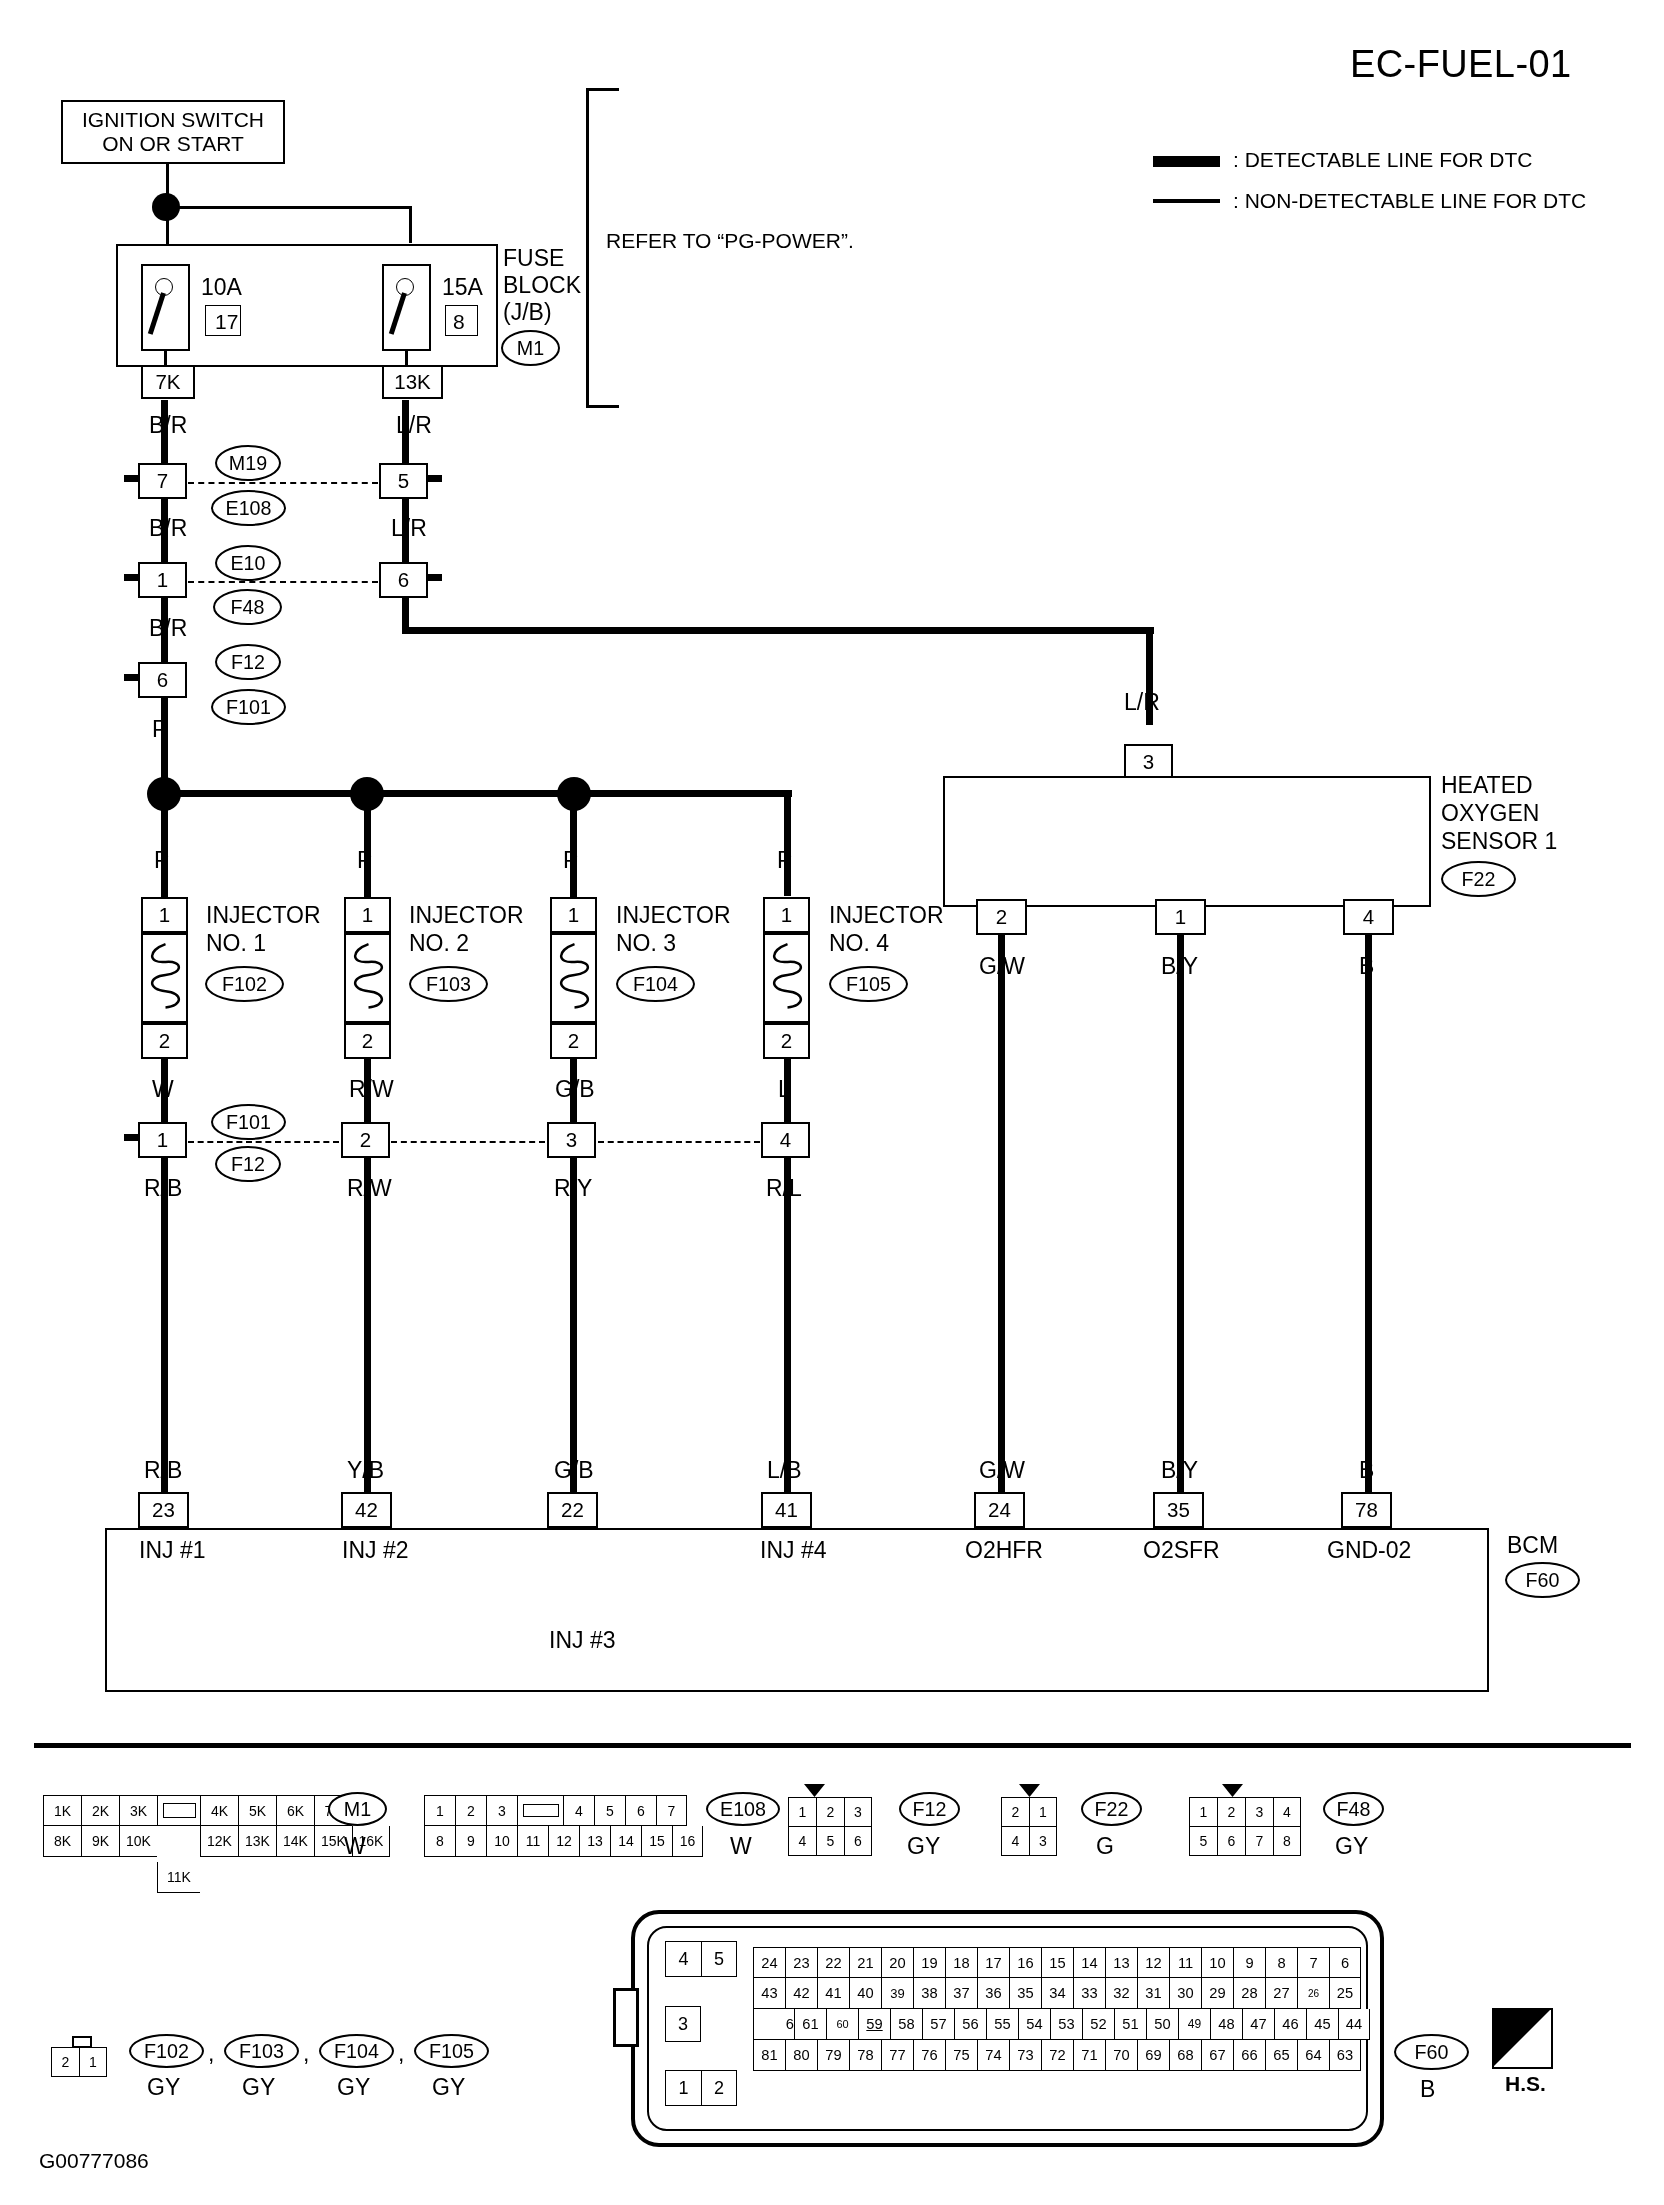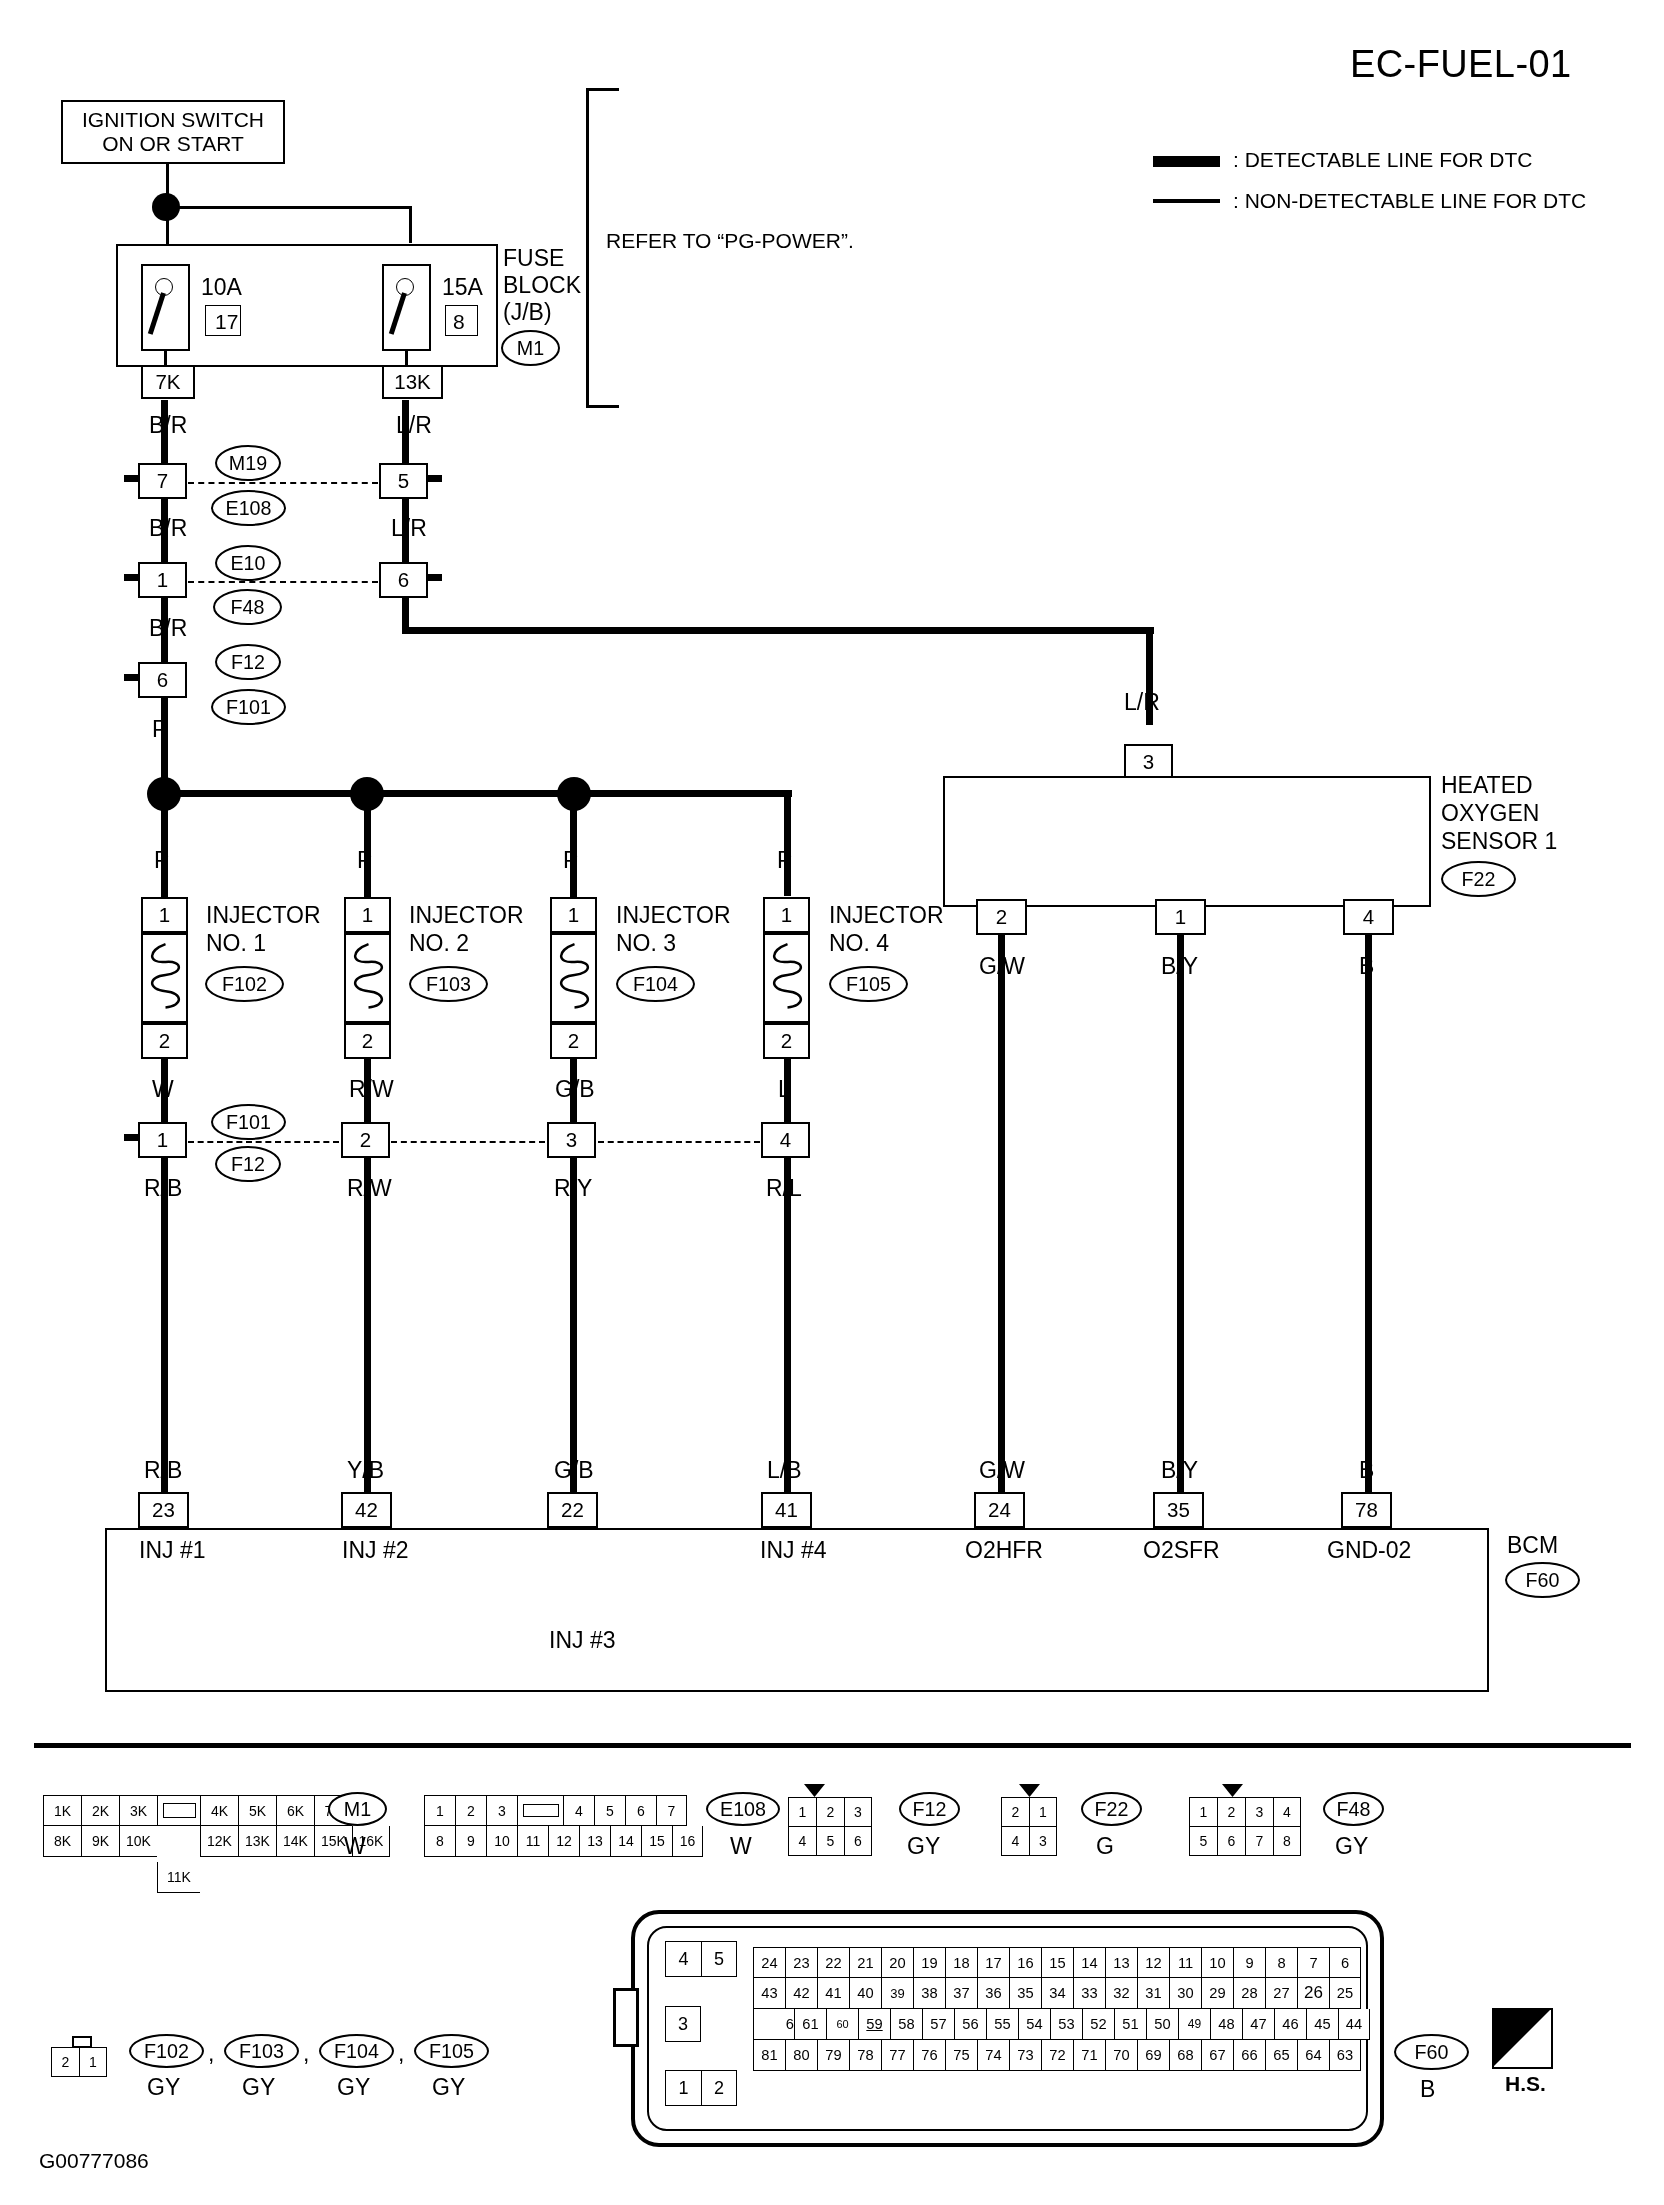--- a/index.html
+++ b/index.html
@@ -439,21 +439,21 @@
         <div class="cell" style="width: 32px; height: 31px; font-size: 14.7px;">36</div>
         <div class="cell" style="width: 32px; height: 31px; font-size: 14.7px;">35</div>
         <div class="cell" style="width: 32px; height: 31px; font-size: 14.7px;">34</div>
         <div class="cell" style="width: 32px; height: 31px; font-size: 14.7px;">33</div>
         <div class="cell" style="width: 32px; height: 31px; font-size: 14.7px;">32</div>
         <div class="cell" style="width: 32px; height: 31px; font-size: 14.7px;">31</div>
         <div class="cell" style="width: 32px; height: 31px; font-size: 14.7px;">30</div>
         <div class="cell" style="width: 32px; height: 31px; font-size: 14.7px;">29</div>
         <div class="cell" style="width: 32px; height: 31px; font-size: 14.7px;">28</div>
         <div class="cell" style="width: 32px; height: 31px; font-size: 14.7px;">27</div>
-        <div class="cell" style="width: 32px; height: 31px; font-size: 17px;">26</div>
+        <div class="cell" style="width: 32px; height: 31px; font-size: 10px;">26</div>
         <div class="cell" style="width: 32px; height: 31px; font-size: 14.7px;">25</div>
       </div>
       <div class="gridrow">
         <div class="cell" style="width: 32px; height: 31px; font-size: 14.7px; padding-left: 40px;">62</div>
         <div class="cell" style="width: 32px; height: 31px; font-size: 14.7px;">61</div>
         <div class="cell" style="width: 32px; height: 31px; font-size: 11px;">60</div>
         <div class="cell" style="width: 32px; height: 31px; font-size: 14.7px; text-decoration: underline;">59</div>
         <div class="cell" style="width: 32px; height: 31px; font-size: 14.7px;">58</div>
         <div class="cell" style="width: 32px; height: 31px; font-size: 14.7px;">57</div>
         <div class="cell" style="width: 32px; height: 31px; font-size: 14.7px;">56</div>

